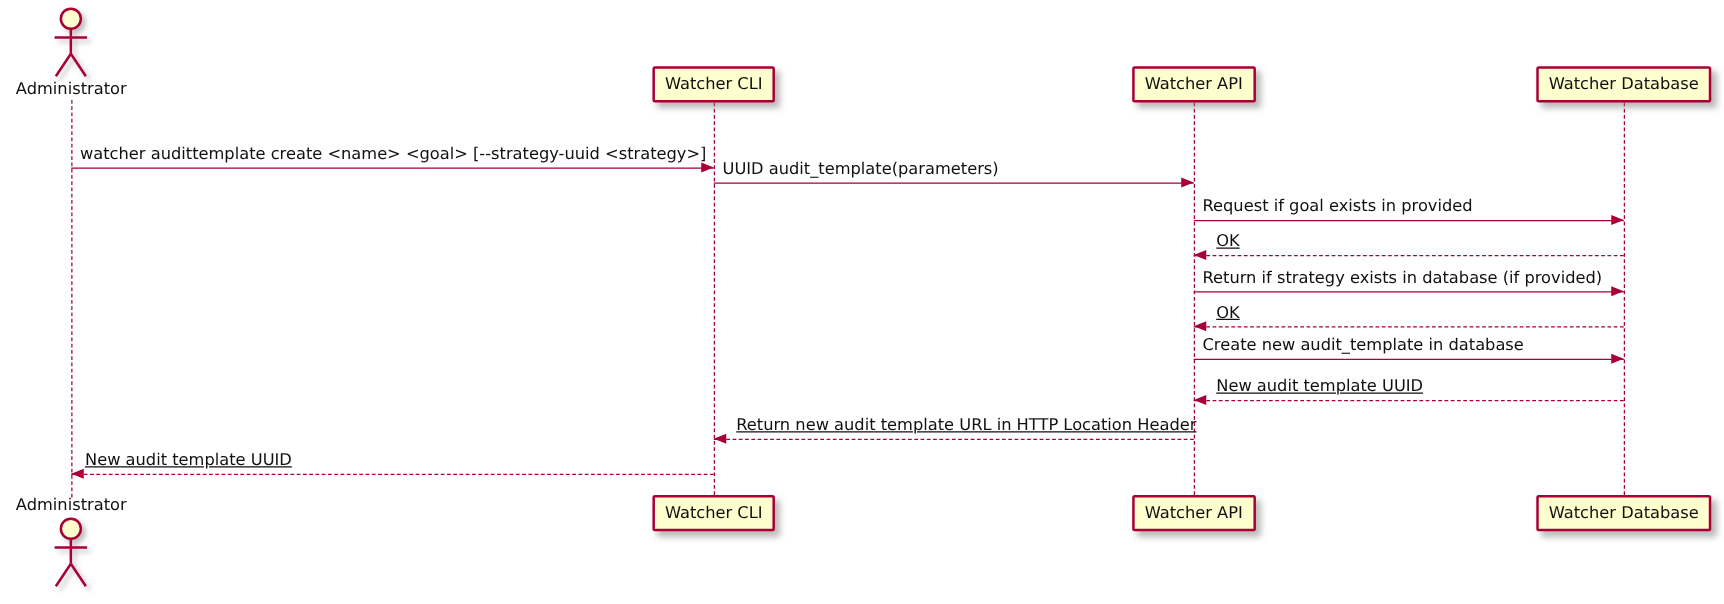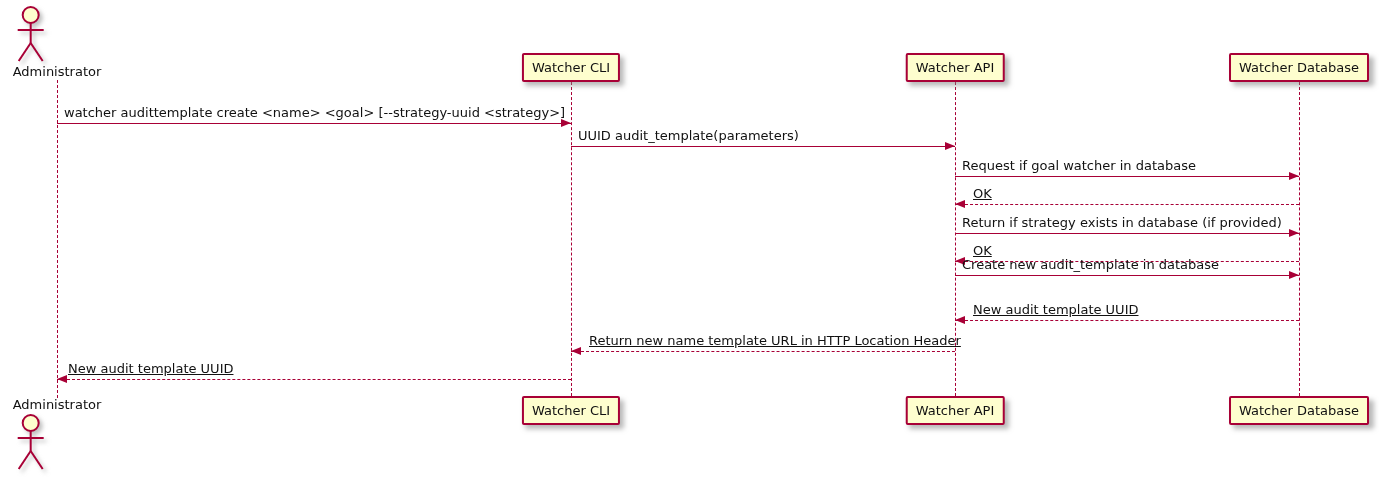--- a/index.html
+++ b/index.html
@@ -43,20 +43,21 @@
     border-left: 1px dashed var(--accent);
     z-index: 1;
   }
 
   
   .actor {
     position: absolute;
     transform: translateX(-50%);
     display: flex;
     flex-direction: column;
+    align-items: center;
     z-index: 3;
   }
   .actor svg { filter: drop-shadow(3px 3px 2px rgba(130,130,130,0.5)); }
   .actor-label {
     font-size: 13px;
     white-space: nowrap;
     color: var(--text);
     margin-top: 1px;
   }
   .actor.bottom .actor-label { margin-top: 0; margin-bottom: 1px; }
@@ -106,62 +107,62 @@
       <line x1="18" y1="38" x2="6" y2="56" stroke="#A80036" stroke-width="2"></line>
       <line x1="18" y1="38" x2="30" y2="56" stroke="#A80036" stroke-width="2"></line>
     </svg>
     <div class="actor-label">Administrator</div>
   </div>
 
   <div class="participant" style="left:571px;  top:53px;">Watcher CLI</div>
   <div class="participant" style="left:955px;  top:53px;">Watcher API</div>
   <div class="participant" style="left:1299px; top:53px;">Watcher Database</div>
 
-  <div class="msg solid rightward" style="left:57px; top:123px; width:514px;text-align:center;">
+  <div class="msg solid rightward" style="left:57px; top:134px; width:514px;text-align:center;">
     <span class="msg-label">watcher audittemplate create &lt;name&gt; &lt;goal&gt; [--strategy-uuid &lt;strategy&gt;]</span>
     <span class="arrowhead right"></span>
   </div>
 
   <div class="msg solid rightward" style="left:571px; top:146px; width:384px;">
     <span class="msg-label">UUID audit_template(parameters)</span>
     <span class="arrowhead right"></span>
   </div>
 
   <div class="msg solid rightward" style="left:955px; top:176px; width:344px;">
-    <span class="msg-label">Request if goal watcher in database</span>
+    <span class="msg-label">Request if goal exists in provided</span>
     <span class="arrowhead right"></span>
   </div>
 
   <div class="msg dashed leftward" style="left:955px; top:204px; width:344px;">
     <span class="msg-label">OK</span>
     <span class="arrowhead left"></span>
   </div>
 
   <div class="msg solid rightward" style="left:955px; top:233px; width:344px;">
     <span class="msg-label">Return if strategy exists in database (if provided)</span>
     <span class="arrowhead right"></span>
   </div>
 
   <div class="msg dashed leftward" style="left:955px; top:261px; width:344px;">
     <span class="msg-label">OK</span>
     <span class="arrowhead left"></span>
   </div>
 
-  <div class="msg solid rightward" style="left:955px; top:275px; width:344px;">
+  <div class="msg solid rightward" style="left:955px; top:287px; width:344px;">
     <span class="msg-label">Create new audit_template in database</span>
     <span class="arrowhead right"></span>
   </div>
 
   <div class="msg dashed leftward" style="left:955px; top:320px; width:344px;">
     <span class="msg-label">New audit template UUID</span>
     <span class="arrowhead left"></span>
   </div>
 
   <div class="msg dashed leftward" style="left:571px; top:351px; width:384px;">
-    <span class="msg-label">Return new name template URL in HTTP Location Header</span>
+    <span class="msg-label">Return new audit template URL in HTTP Location Header</span>
     <span class="arrowhead left"></span>
   </div>
 
   <div class="msg dashed leftward" style="left:57px; top:379px; width:514px;">
     <span class="msg-label" style="left:11px;">New audit template UUID</span>
     <span class="arrowhead left"></span>
   </div>
 
   <div class="participant" style="left:571px;  top:396px;">Watcher CLI</div>
   <div class="participant" style="left:955px;  top:396px;">Watcher API</div>

